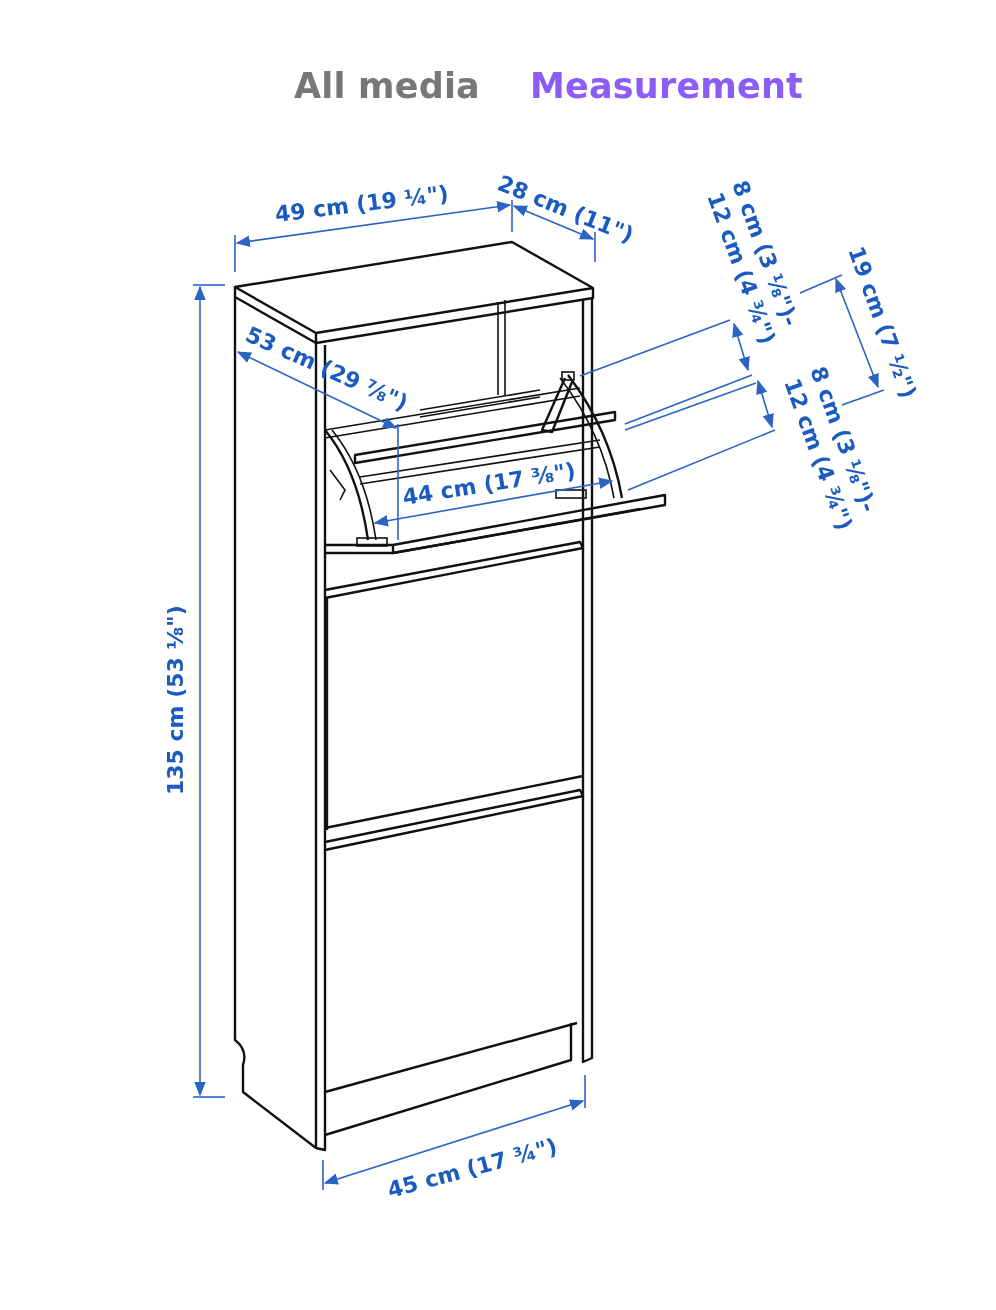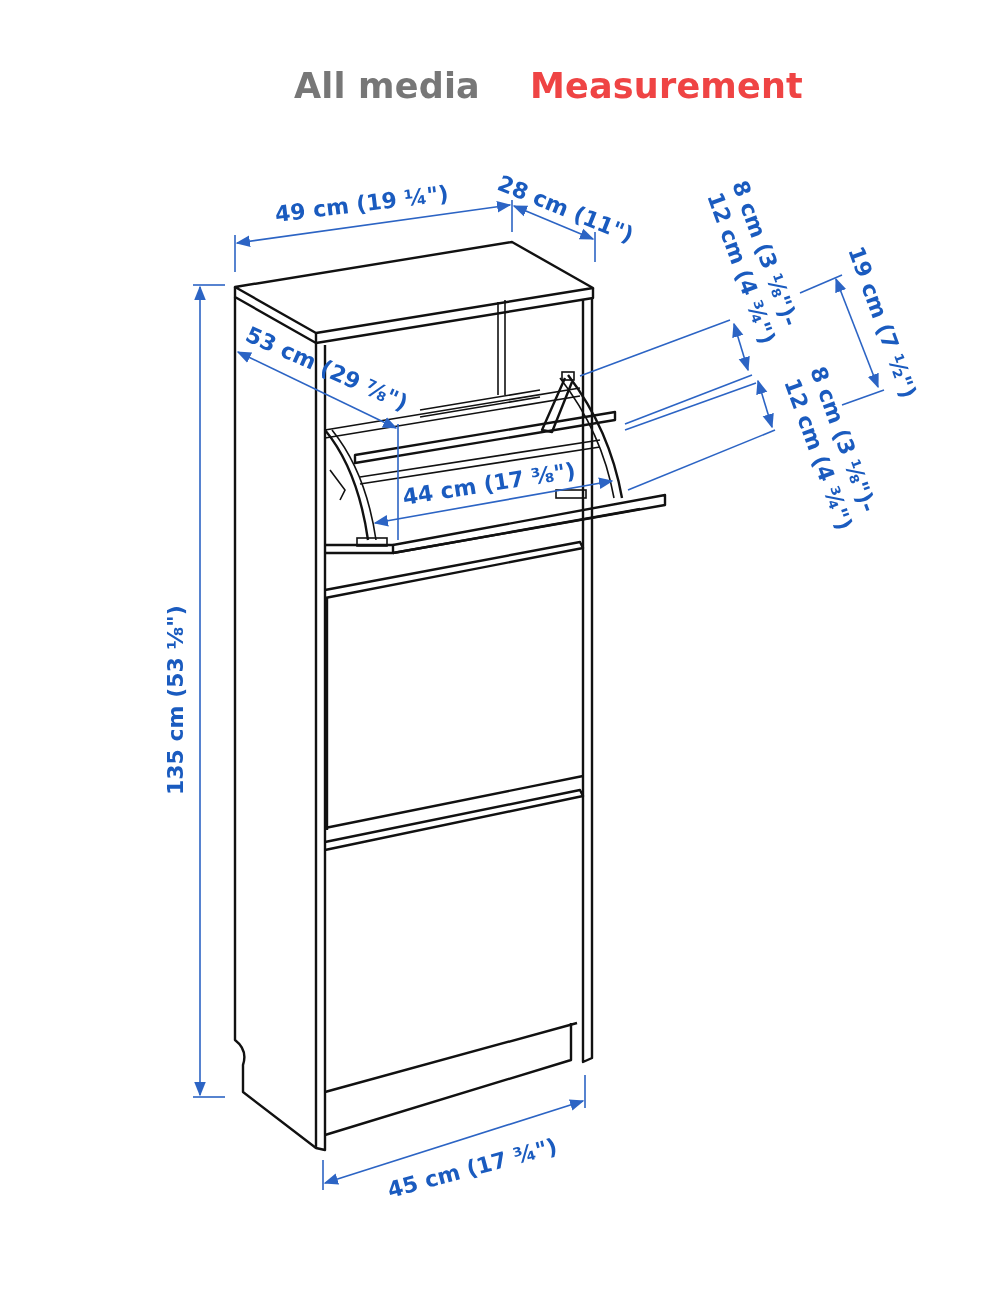--- a/index.html
+++ b/index.html
@@ -1,20 +1,20 @@
 <!DOCTYPE html>
 <html><head>
 <meta charset="utf-8">
 <style>
   html, body { margin: 0; padding: 0; background: #ffffff; }
   body { width: 996px; height: 1310px; position: relative; overflow: hidden; font-family: "DejaVu Sans", sans-serif; }
   .tabs { position: absolute; top: 66px; left: 0; width: 996px; height: 50px; }
   .tab { position: absolute; top: 0; font-size: 35px; font-weight: bold; cursor: pointer; letter-spacing: 0.2px; }
   .tab.inactive { color: #777777; left: 294px; text-align: center; }
-  .tab.active { color: #ef4444; left: 530px; }
+  .tab.active { color: #8b5cf6; left: 530px; }
   svg.drawing { position: absolute; left: 0; top: 0; }
   .dim { fill: #1a5bbf; font-family: "DejaVu Sans", sans-serif; font-weight: bold; font-size: 22px; }
   .dl { stroke: #2c64c4; stroke-width: 1.6; fill: none; }
   .ol { stroke: #111; stroke-width: 2.4; fill: none; stroke-linejoin: round; }
   .ot { stroke: #111; stroke-width: 1.6; fill: none; }
 </style>
 </head>
 <body>
 
 <div class="tabs">

